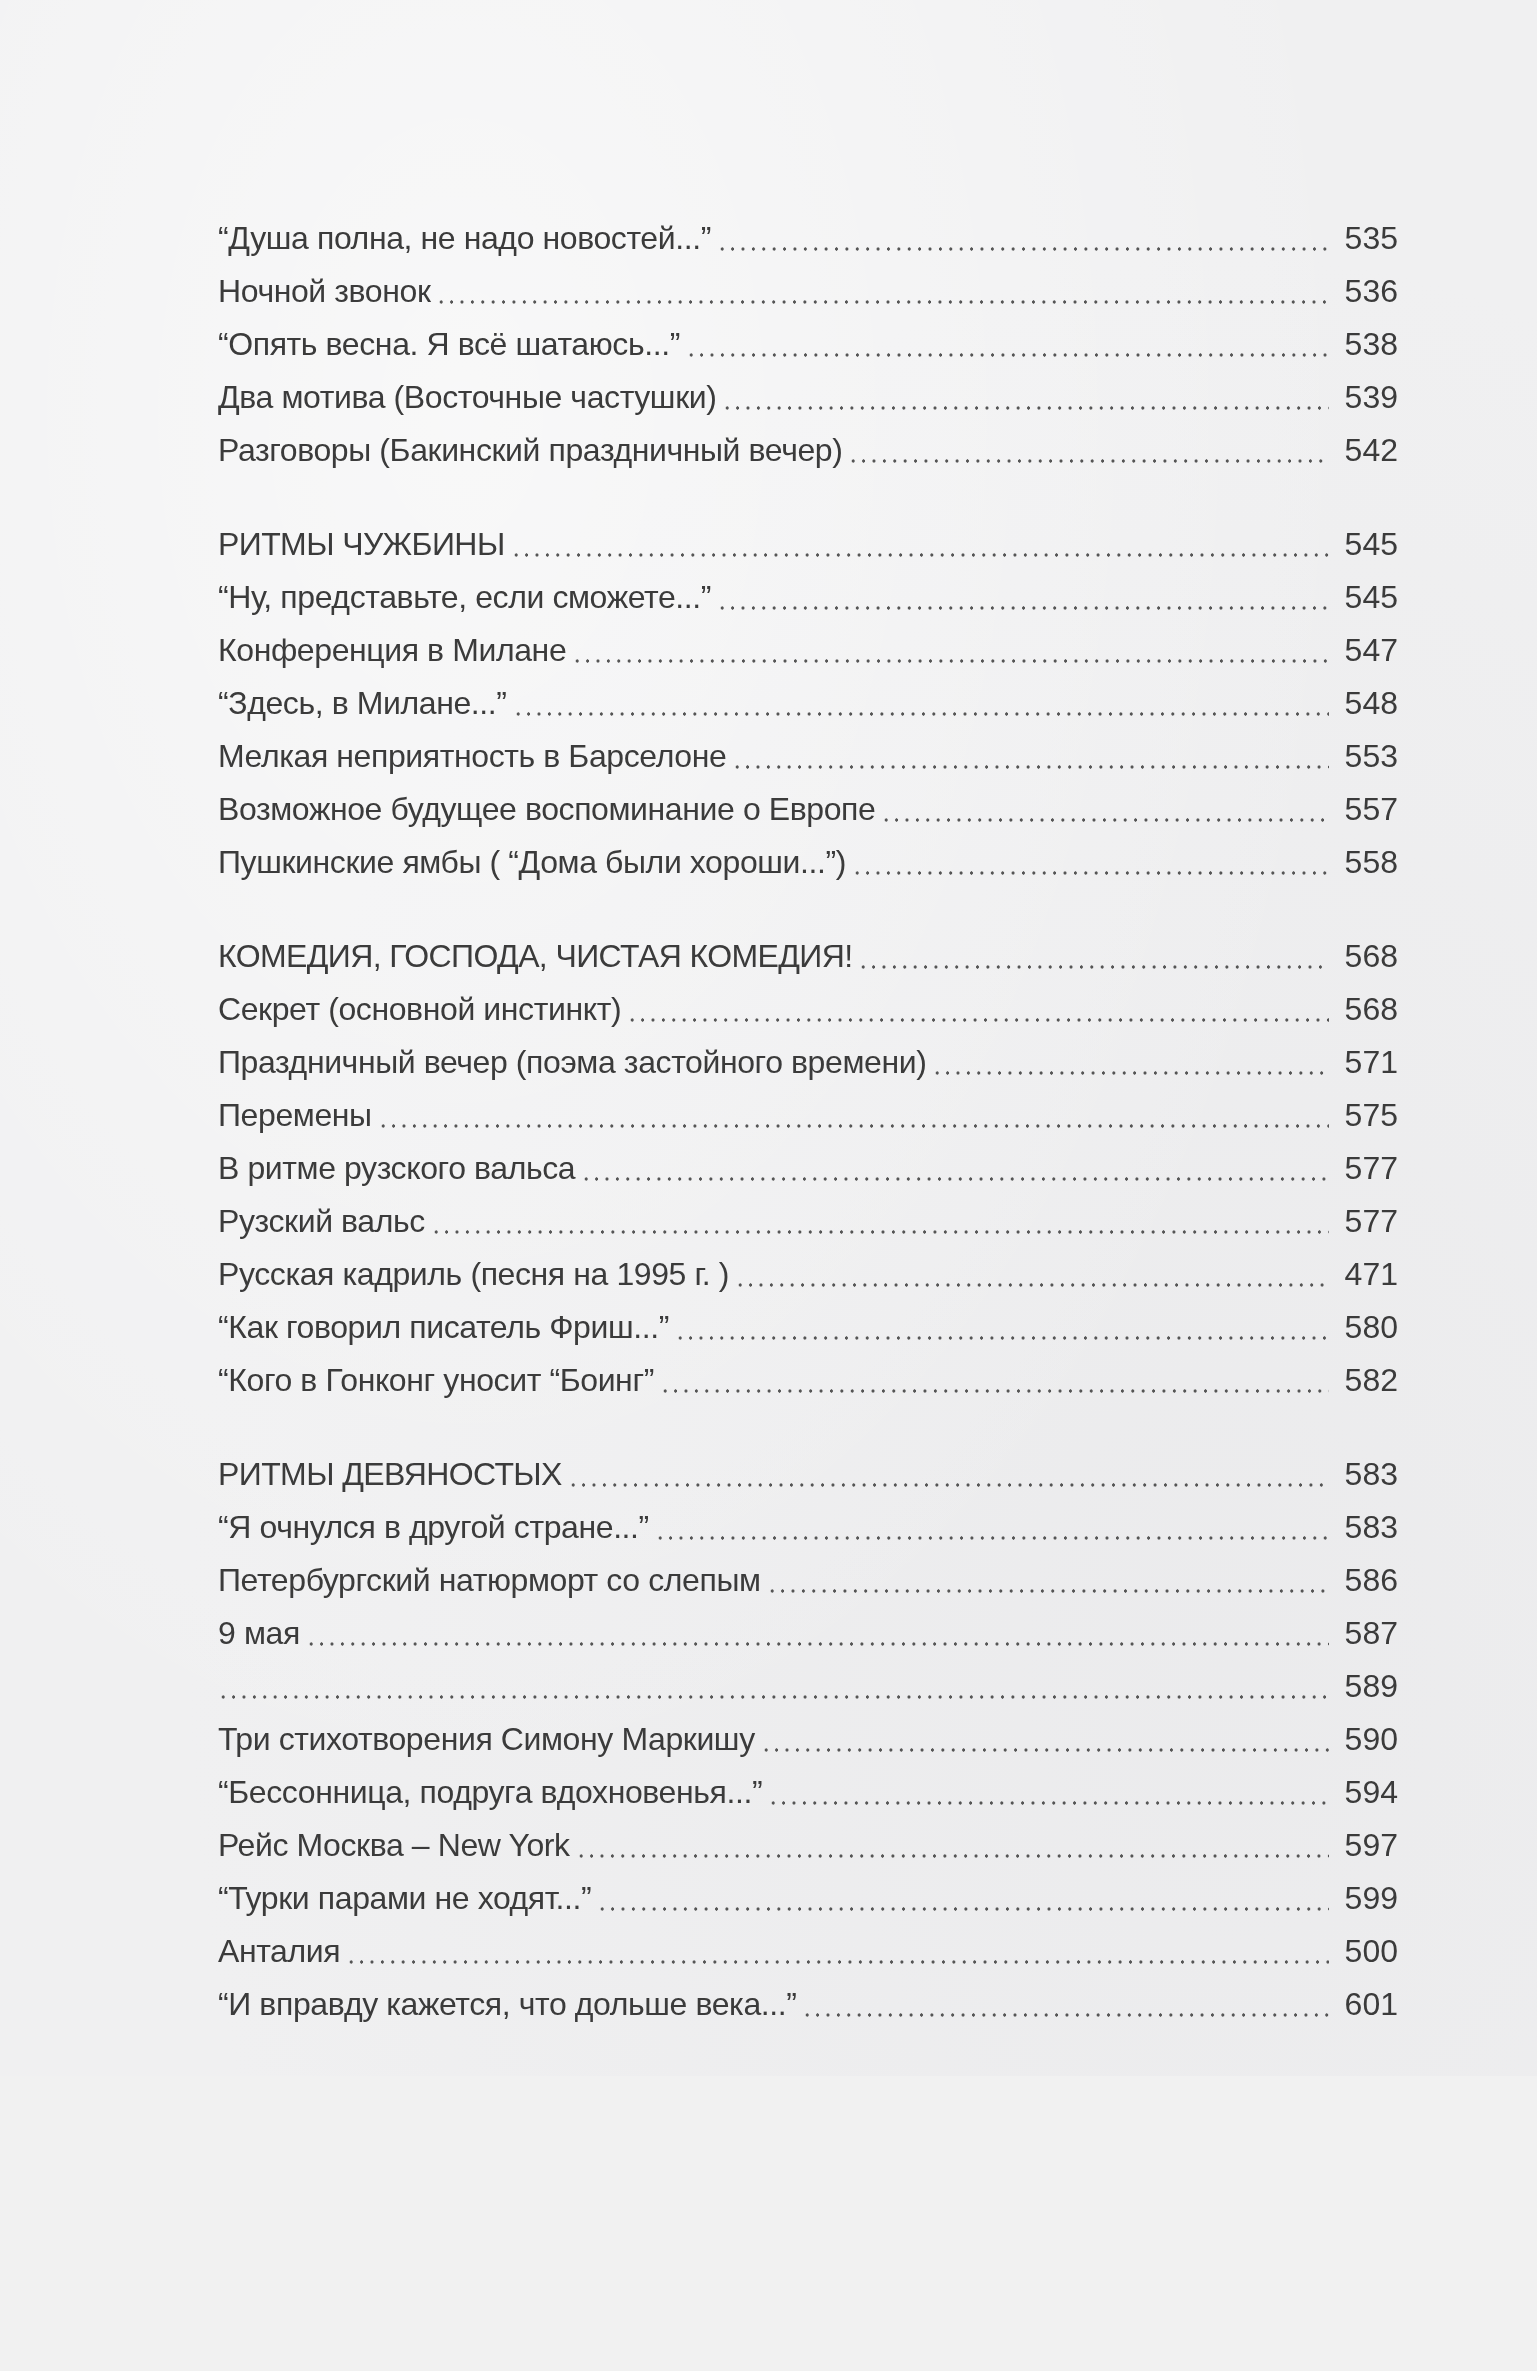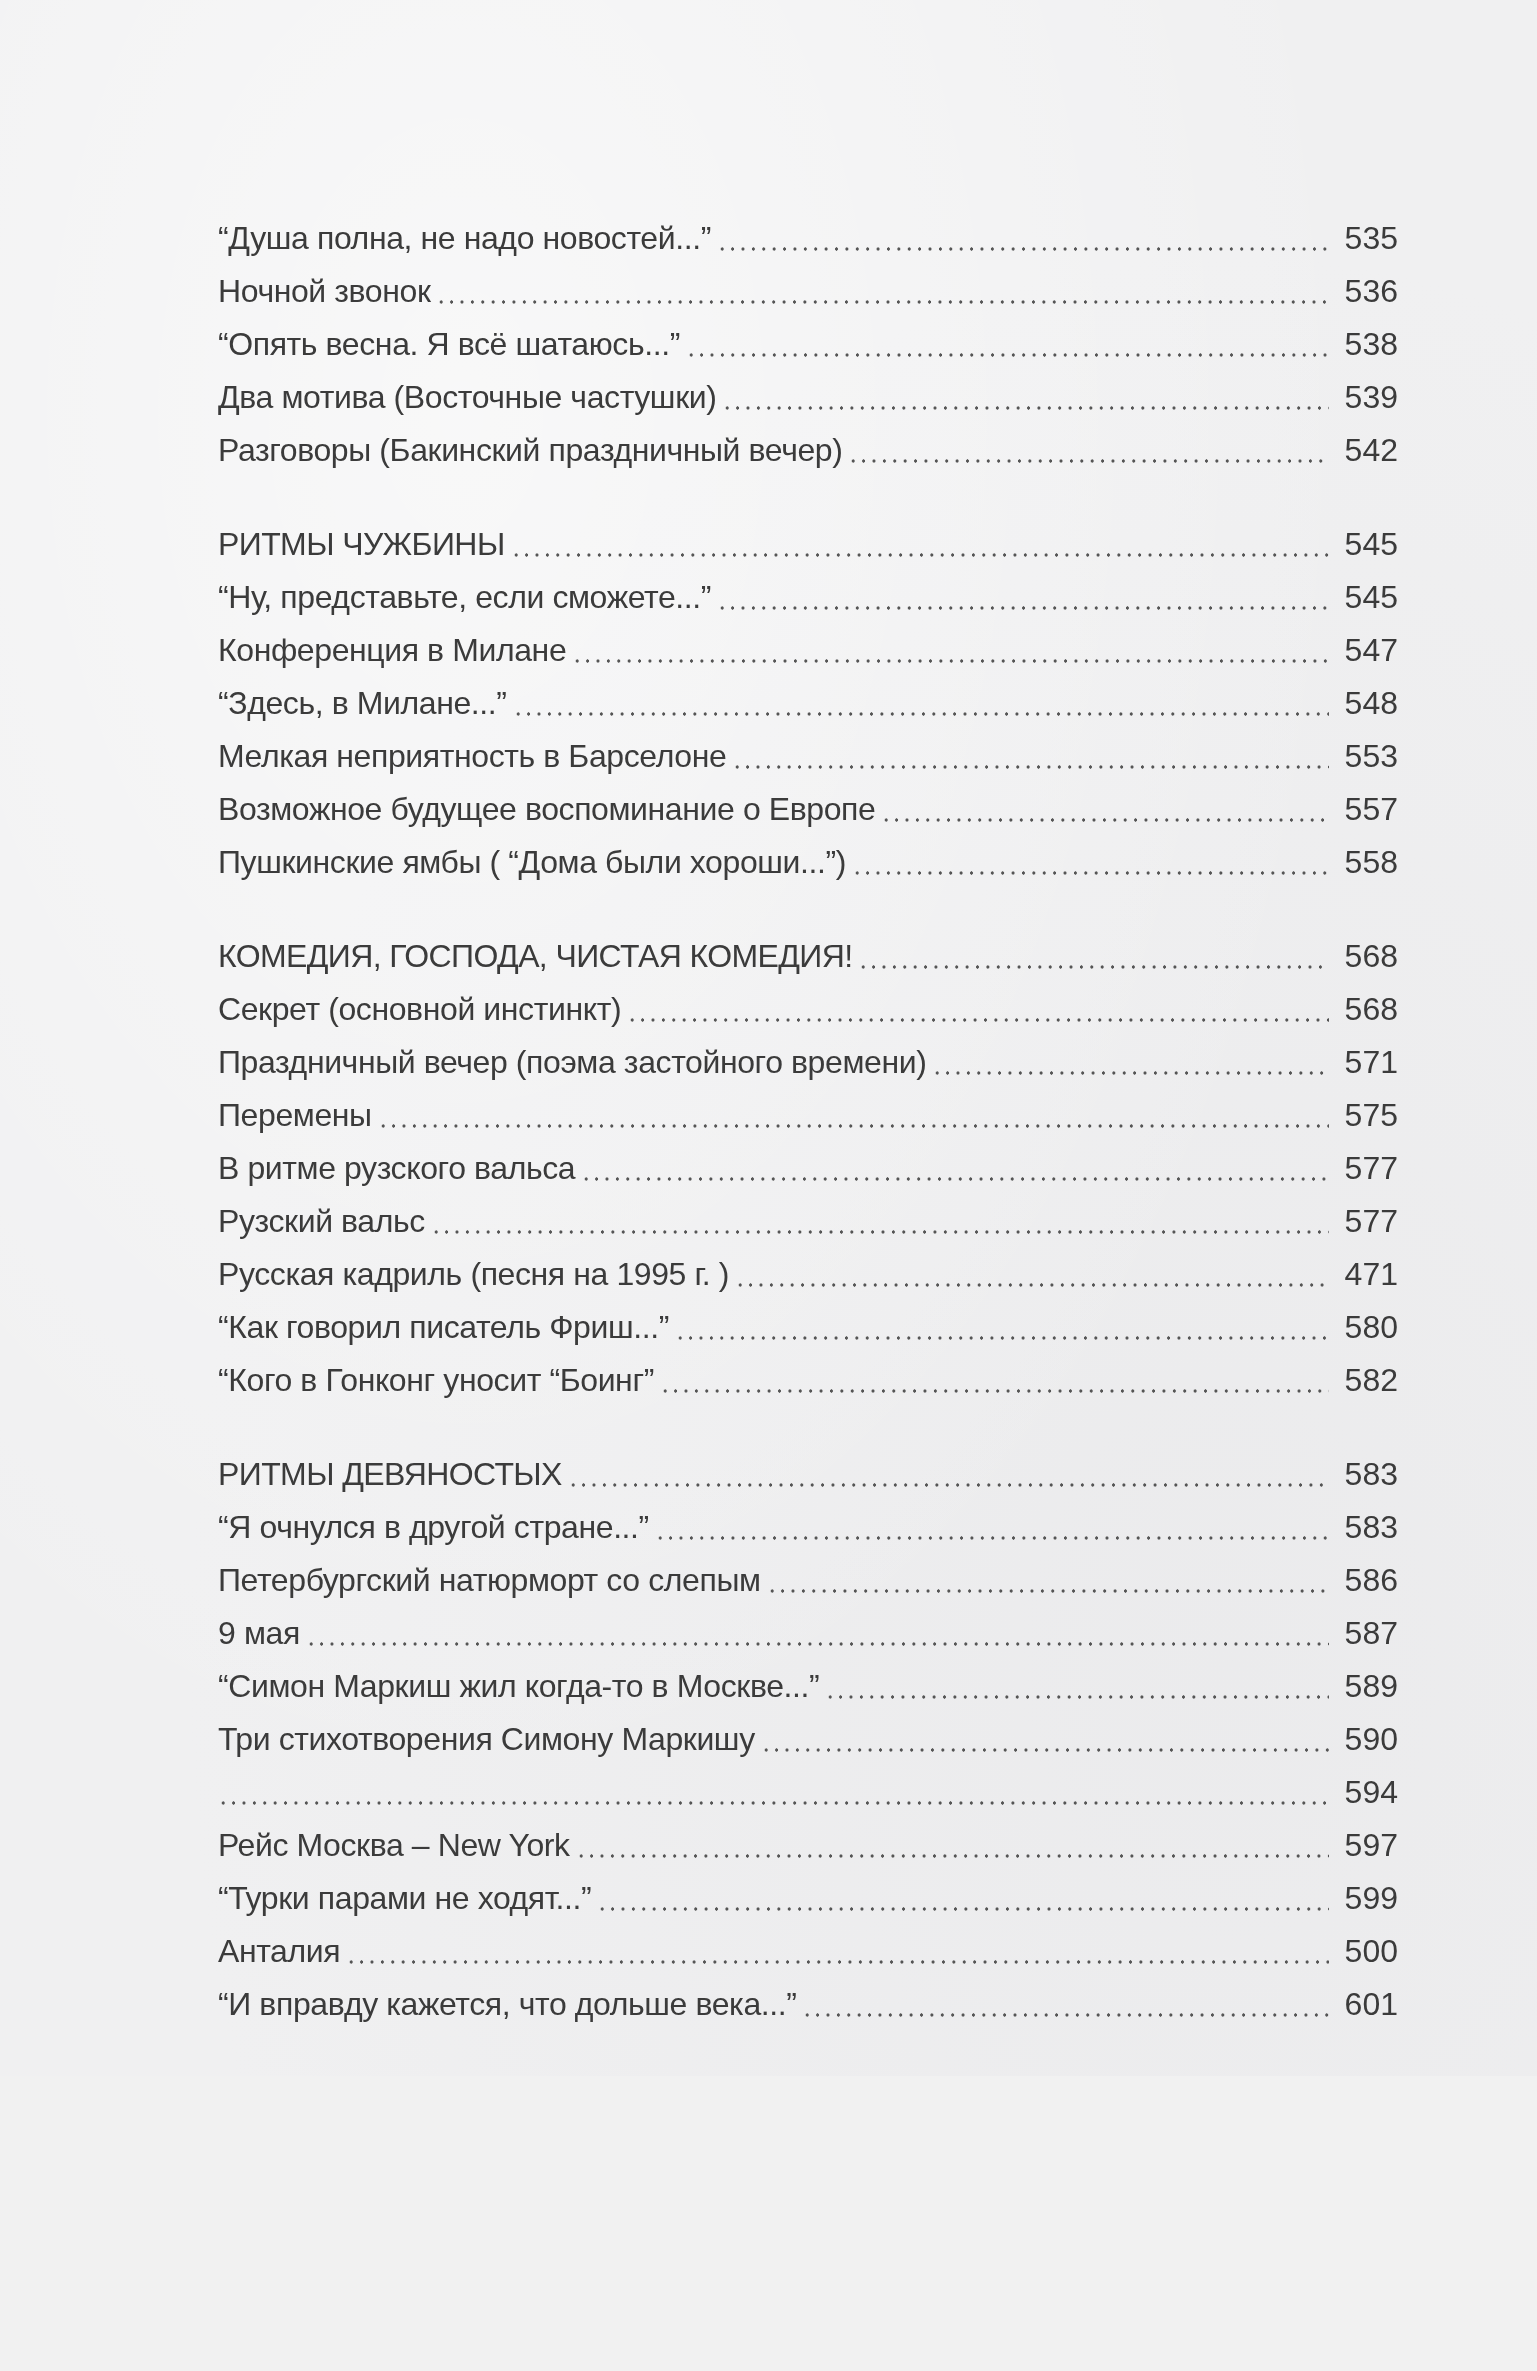--- a/index.html
+++ b/index.html
@@ -191,30 +191,30 @@
       <span class="title">Петербургский натюрморт со слепым</span>
       <span class="leader"></span>
       <span class="page-num">586</span>
     </div>
     <div class="row">
       <span class="title">9 мая</span>
       <span class="leader"></span>
       <span class="page-num">587</span>
     </div>
     <div class="row">
-      <span class="title">“Симон Маркиш жил когда-то в Москве...”</span>
       <span class="leader"></span>
       <span class="page-num">589</span>
     </div>
     <div class="row">
       <span class="title">Три стихотворения Симону Маркишу</span>
       <span class="leader"></span>
       <span class="page-num">590</span>
     </div>
     <div class="row">
+      <span class="title">“Бессонница, подруга вдохновенья...”</span>
       <span class="leader"></span>
       <span class="page-num">594</span>
     </div>
     <div class="row">
       <span class="title">Рейс Москва – New York</span>
       <span class="leader"></span>
       <span class="page-num">597</span>
     </div>
     <div class="row">
       <span class="title">“Турки парами не ходят...”</span>

